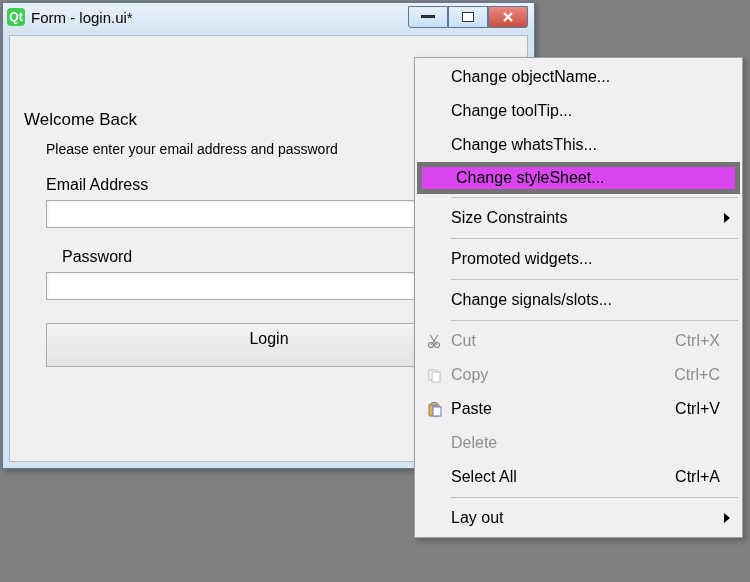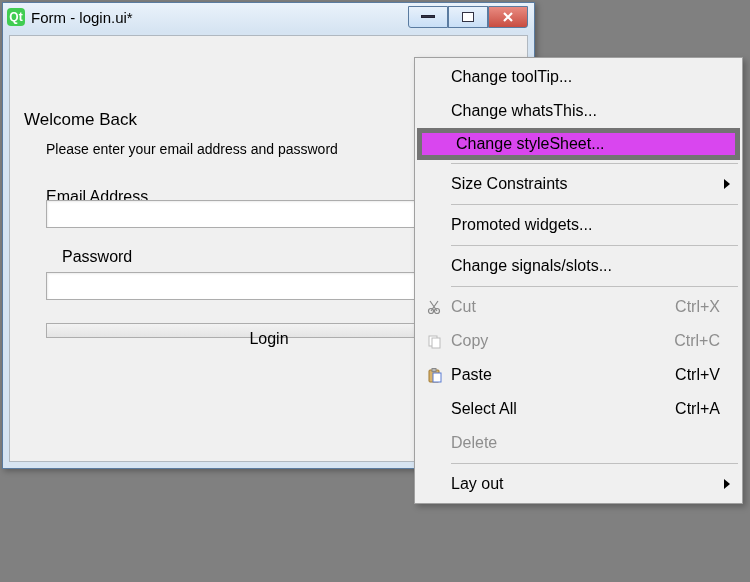--- a/index.html
+++ b/index.html
@@ -77,21 +77,21 @@
     font-size: 17px;
     color: #000;
   }
   .subheading {
     position: absolute;
     top: 85px; left: 22px;
     font-size: 14px; color: #000;
   }
   .lbl-email {
     position: absolute;
-    top: 132px; left: 22px;
+    top: 120px; left: 22px;
     font-size: 16px; color:#000;
   }
   .field-email {
     position: absolute;
     top: 144px; left: 22px;
     width: 446px; height: 28px;
     background: linear-gradient(to bottom,#fff 0%,#fff 100%);
     border: 1px solid #adadad;
     box-shadow: inset 1px 1px 2px rgba(0,0,0,0.08);
   }
@@ -104,21 +104,21 @@
     position: absolute;
     top: 216px; left: 22px;
     width: 446px; height: 28px;
     background: #fff;
     border: 1px solid #adadad;
     box-shadow: inset 1px 1px 2px rgba(0,0,0,0.08);
   }
   .login-btn {
     position: absolute;
     top: 267px; left: 22px;
-    width: 446px; height: 15px;
+    width: 446px; height: 44px;
     background: linear-gradient(to bottom,#f3f3f3,#e4e4e4);
     border: 1px solid #adadad;
     text-align: center;
     line-height: 30px;
     font-size: 16px;
     color: #000;
   }
 
   
   .context-menu {
@@ -196,20 +196,23 @@
       <div class="field-email"></div>
       <div class="lbl-pw">Password</div>
       <div class="field-pw"></div>
       <div class="login-btn"><span>Login</span></div>
     </div>
   </div>
 </div>
 
 <div class="context-menu" id="ctx">
     <div class="menu-item">
+      <span>Change objectName...</span>
+    </div>
+    <div class="menu-item">
       <span>Change toolTip...</span>
     </div>
     <div class="menu-item">
       <span>Change whatsThis...</span>
     </div>
     <div class="menu-item highlight">
       <span>Change styleSheet...</span>
     </div>
     <div class="menu-sep"></div>
     <div class="menu-item">
@@ -250,25 +253,25 @@
       <span class="menu-icon">
         <svg width="16" height="16">
           <rect x="3" y="3" width="10" height="12" rx="1" fill="#d9b36c" stroke="#a07830"></rect>
           <rect x="6" y="1.5" width="4" height="3" fill="#bbb" stroke="#888"></rect>
           <rect x="7" y="6" width="8" height="9" fill="#fff" stroke="#5a7bd0"></rect>
         </svg>
       </span>
       <span>Paste</span>
       <span class="shortcut">Ctrl+V</span>
     </div>
+    <div class="menu-item disabled">
+      <span>Delete</span>
+    </div>
     <div class="menu-item">
       <span>Select All</span>
       <span class="shortcut">Ctrl+A</span>
     </div>
-    <div class="menu-item disabled">
-      <span>Delete</span>
-    </div>
     <div class="menu-sep"></div>
     <div class="menu-item">
       <span>Lay out</span>
       <span class="submenu-arrow"></span>
     </div>
   </div>
 
 </body></html>

